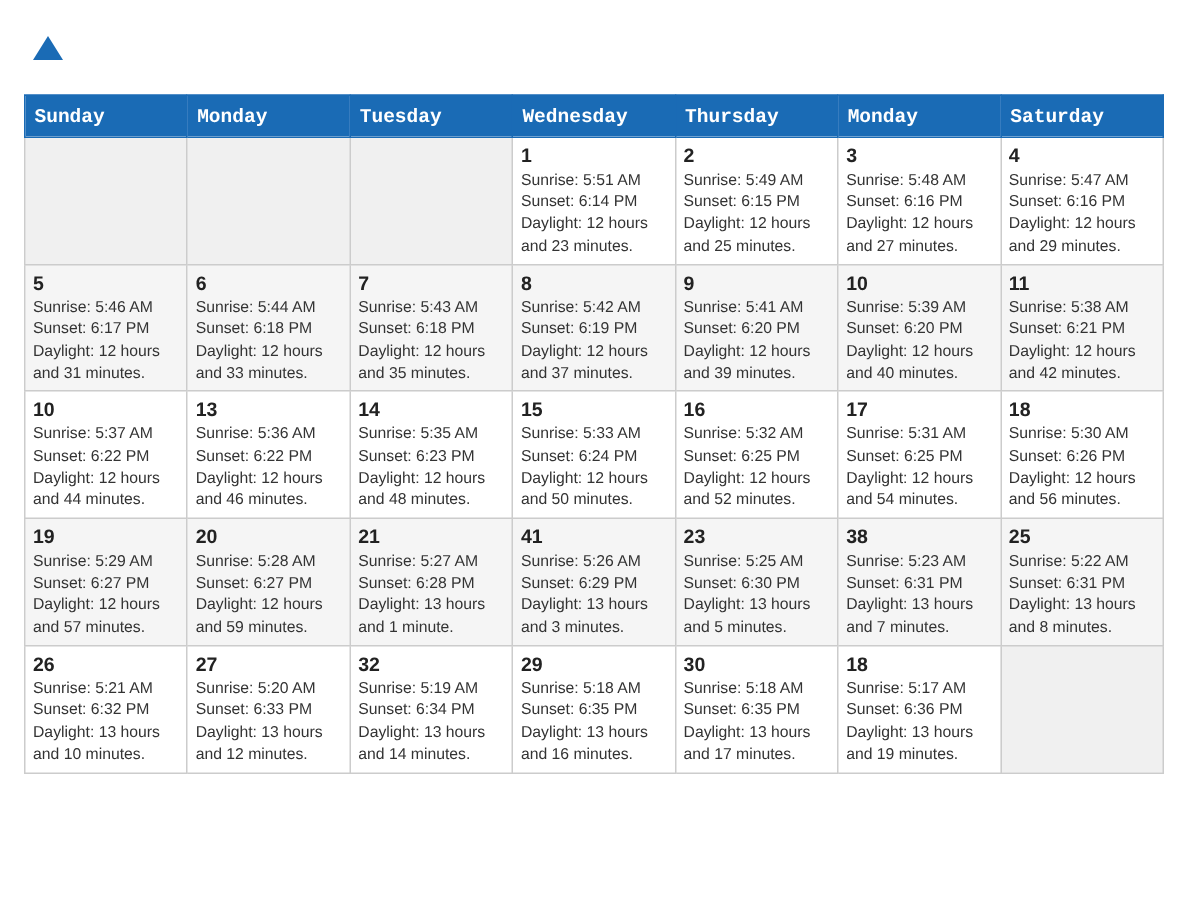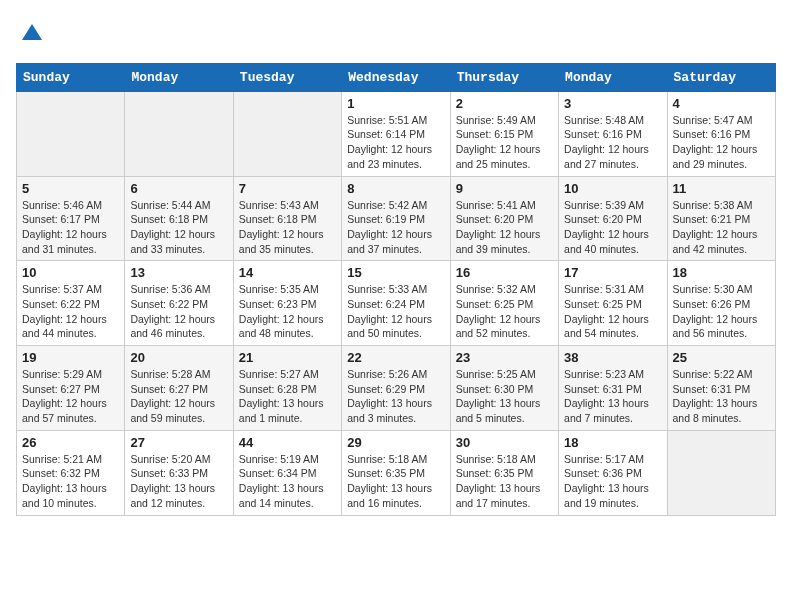--- a/index.html
+++ b/index.html
@@ -212,21 +212,21 @@
         </td>
         <td>
           <span class="day-number">20</span>
           <div class="day-info">Sunrise: 5:28 AM<br>Sunset: 6:27 PM<br>Daylight: 12 hours<br>and 59 minutes.</div>
         </td>
         <td>
           <span class="day-number">21</span>
           <div class="day-info">Sunrise: 5:27 AM<br>Sunset: 6:28 PM<br>Daylight: 13 hours<br>and 1 minute.</div>
         </td>
         <td>
-          <span class="day-number">22</span>
+          <span class="day-number">41</span>
           <div class="day-info">Sunrise: 5:26 AM<br>Sunset: 6:29 PM<br>Daylight: 13 hours<br>and 3 minutes.</div>
         </td>
         <td>
           <span class="day-number">23</span>
           <div class="day-info">Sunrise: 5:25 AM<br>Sunset: 6:30 PM<br>Daylight: 13 hours<br>and 5 minutes.</div>
         </td>
         <td>
           <span class="day-number">38</span>
           <div class="day-info">Sunrise: 5:23 AM<br>Sunset: 6:31 PM<br>Daylight: 13 hours<br>and 7 minutes.</div>
         </td>
@@ -238,21 +238,21 @@
       <tr>
         <td>
           <span class="day-number">26</span>
           <div class="day-info">Sunrise: 5:21 AM<br>Sunset: 6:32 PM<br>Daylight: 13 hours<br>and 10 minutes.</div>
         </td>
         <td>
           <span class="day-number">27</span>
           <div class="day-info">Sunrise: 5:20 AM<br>Sunset: 6:33 PM<br>Daylight: 13 hours<br>and 12 minutes.</div>
         </td>
         <td>
-          <span class="day-number">44</span>
+          <span class="day-number">32</span>
           <div class="day-info">Sunrise: 5:19 AM<br>Sunset: 6:34 PM<br>Daylight: 13 hours<br>and 14 minutes.</div>
         </td>
         <td>
           <span class="day-number">29</span>
           <div class="day-info">Sunrise: 5:18 AM<br>Sunset: 6:35 PM<br>Daylight: 13 hours<br>and 16 minutes.</div>
         </td>
         <td>
           <span class="day-number">30</span>
           <div class="day-info">Sunrise: 5:18 AM<br>Sunset: 6:35 PM<br>Daylight: 13 hours<br>and 17 minutes.</div>
         </td>

